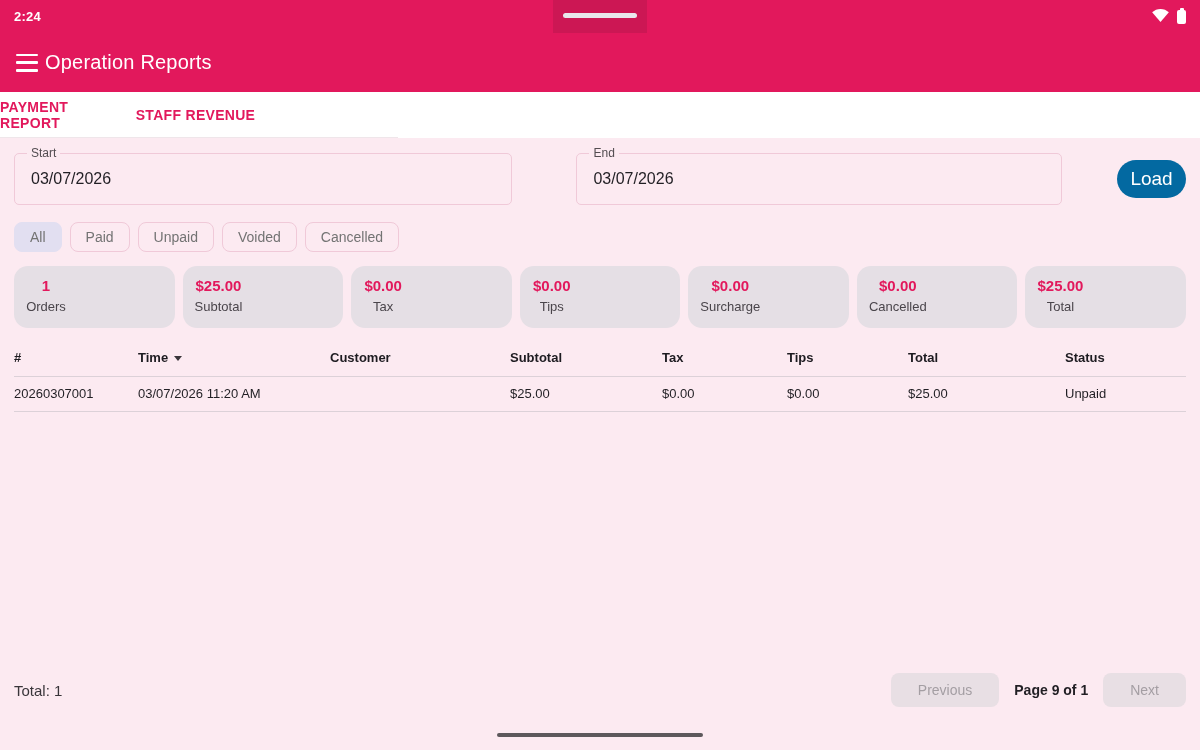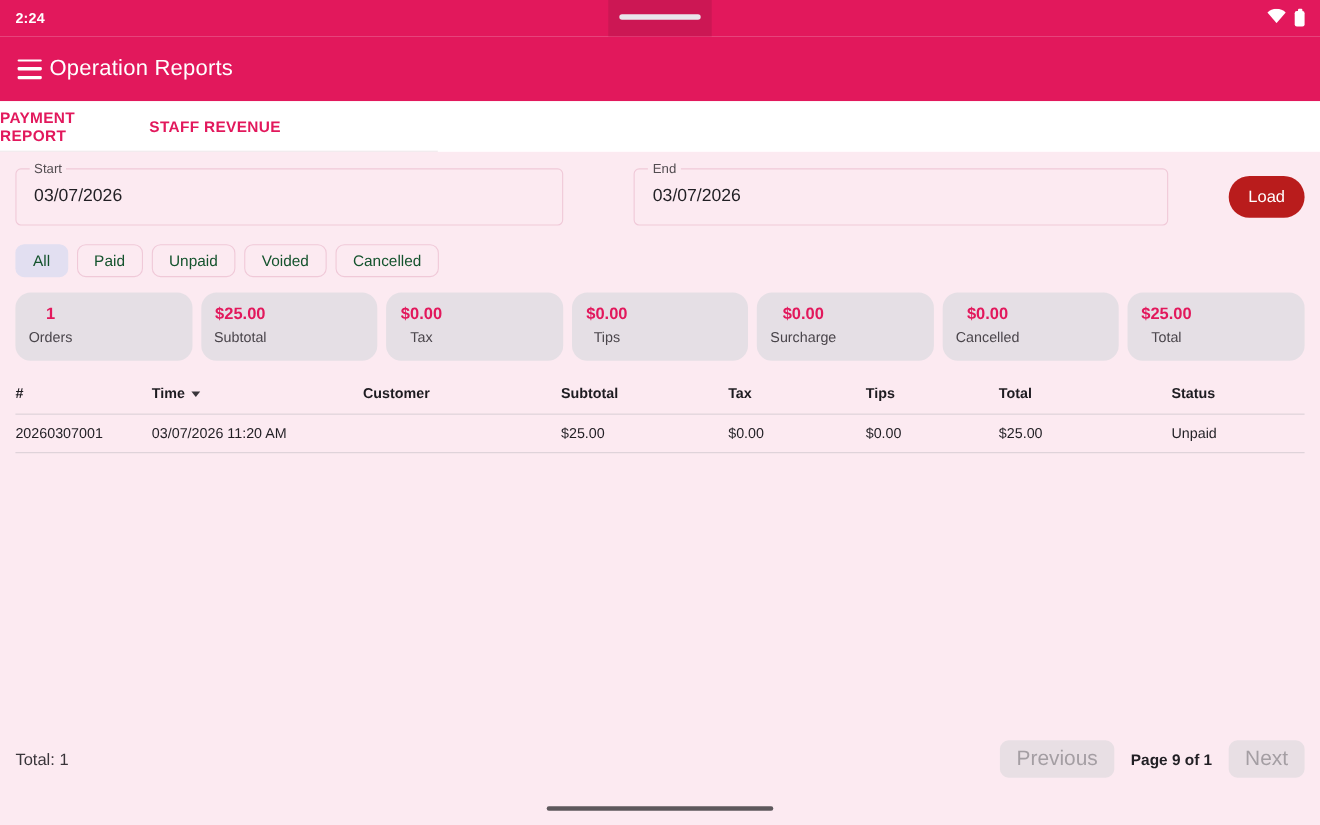--- a/index.html
+++ b/index.html
@@ -66,31 +66,31 @@
     background:transparent;
   }
   .field-start { width:542px; margin-right:18px; }
   .field-end { width:528px; margin-right:9px; }
   .field-label {
     position:absolute; top:-8px; left:12px; background:#FCEAF1; padding:0 4px;
     font-size:12px; color:#534D51;
   }
   .field-value { padding:16px 16px 0; font-size:16px; color:#211F24; }
   .load-button {
-    width:75px; height:38px; border:none; border-radius:19px; background:#b91c1c;
-    color:#fff; font-size:15px; font-weight:500; cursor:pointer;
+    width:75px; height:38px; border:none; border-radius:19px; background:#0369a1;
+    color:#fff; font-size:19px; font-weight:500; cursor:pointer;
     font-family:"Liberation Sans", sans-serif;
   }
 
   
   .chips-row { display:flex; gap:8px; margin-top:17px; }
   .chip {
     height:30px; padding:0 15px; display:flex; align-items:center;
     border:1px solid #F0C9D8; border-radius:8px; background:transparent;
-    font-size:14px; font-weight:500; color:#14532d; cursor:pointer;
+    font-size:14px; font-weight:500; color:#737373; cursor:pointer;
   }
   .chip.selected { background:#E2DFF1; border-color:#E2DFF1; }
 
   
   .cards-row { display:flex; gap:8px; margin-top:14px; }
   .card {
     flex:1; height:62px; background:#E5DFE5; border-radius:14px;
     padding:11px 12px 0;
   }
   .card-inner { display:inline-block; text-align:center; min-width:40px; }
@@ -119,22 +119,22 @@
   }
 
   
   .footer {
     position:absolute; left:14px; right:14px; top:672px; height:36px;
     display:flex; align-items:center; justify-content:space-between;
   }
   .total-count { font-size:15px; color:#39353A; }
   .pager { display:flex; align-items:center; gap:15px; }
   .pager-btn {
-    height:34px; padding:0 15px; border:none; border-radius:8px;
-    background:#E8DFE4; color:#A49EA3; font-size:19px;
+    height:34px; padding:0 27px; border:none; border-radius:8px;
+    background:#E8DFE4; color:#A49EA3; font-size:14px;
     font-family:"Liberation Sans", sans-serif; cursor:default;
   }
   .page-indicator { font-size:14px; font-weight:700; color:#211F24; }
 
   
   .gesture-bar {
     position:absolute; left:497px; top:733px; width:206px; height:4px;
     border-radius:2px; background:#5D585C; cursor:grab;
   }
 </style>

